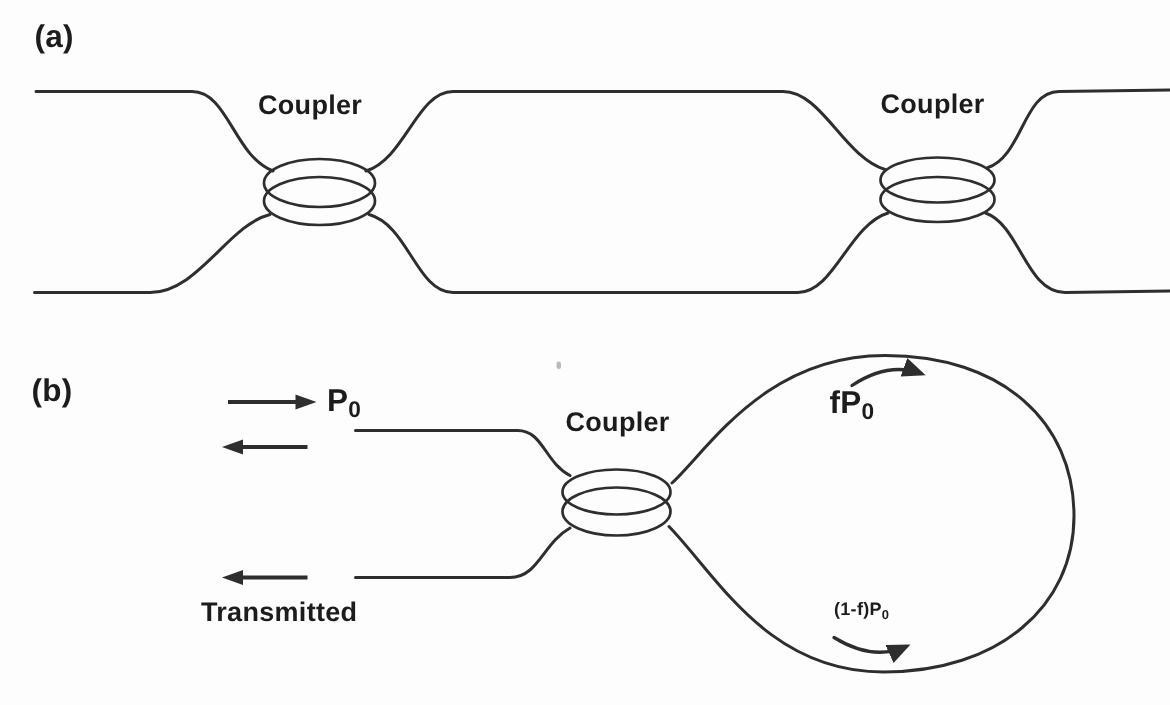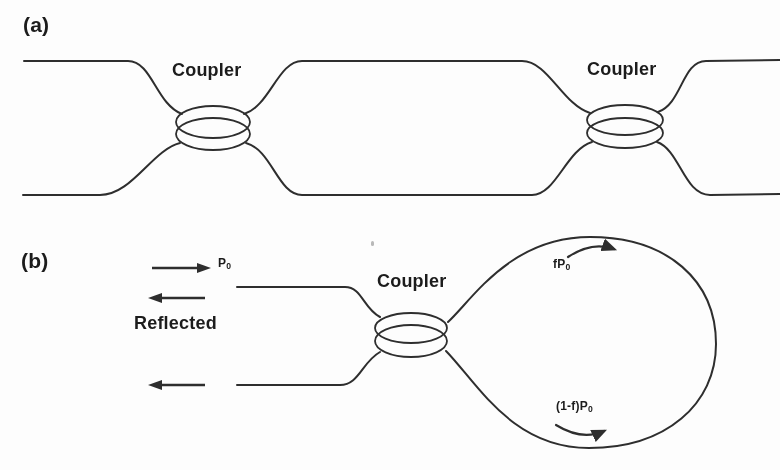--- a/index.html
+++ b/index.html
@@ -26,21 +26,21 @@
     position:absolute;
     font-weight:bold;
     color:var(--text);
     white-space:nowrap;
     line-height:1;
     letter-spacing:0.2px;
   }
   .panel-label{font-size:21px;}
   .coupler-label{font-size:18px;}
   .flow-label{font-size:18px;}
-  .power-label{font-size:12px;}
+  .power-label{font-size:21px;}
   .power-label-sm{font-size:12px;}
   sub{font-size:72%;line-height:0;vertical-align:-0.28em;}
   .artifact{
     position:absolute;width:3px;height:5px;border-radius:2px;
     background:#b9b9b9;
   }
 </style>
 </head>
 <body>
 
@@ -105,22 +105,22 @@
   <div class="lbl panel-label" style="left:23px;top:14px;">(a)</div>
 
   <div class="lbl coupler-label" style="left:172px;top:61px;">Coupler</div>
 
   <div class="lbl coupler-label" style="left:587px;top:60px;">Coupler</div>
 
   <div class="lbl panel-label" style="left:21px;top:250px;">(b)</div>
 
   <div class="lbl power-label" style="left:218px;top:257px;"><span>P</span><sub>0</sub></div>
 
-  <div class="lbl flow-label" style="left:134px;top:314px;">Reflected</div>
 
+  <div class="lbl flow-label" style="left:134px;top:399px;">Transmitted</div>
 
   <div class="lbl coupler-label" style="left:377px;top:272px;">Coupler</div>
 
   <div class="lbl power-label" style="left:553px;top:258px;"><span>fP</span><sub>0</sub></div>
 
   <div class="lbl power-label-sm" style="left:556px;top:400px;"><span>(1-f)P</span><sub>0</sub></div>
 
   <div class="artifact" style="left:371px;top:241px;"></div>
 
 </div>

